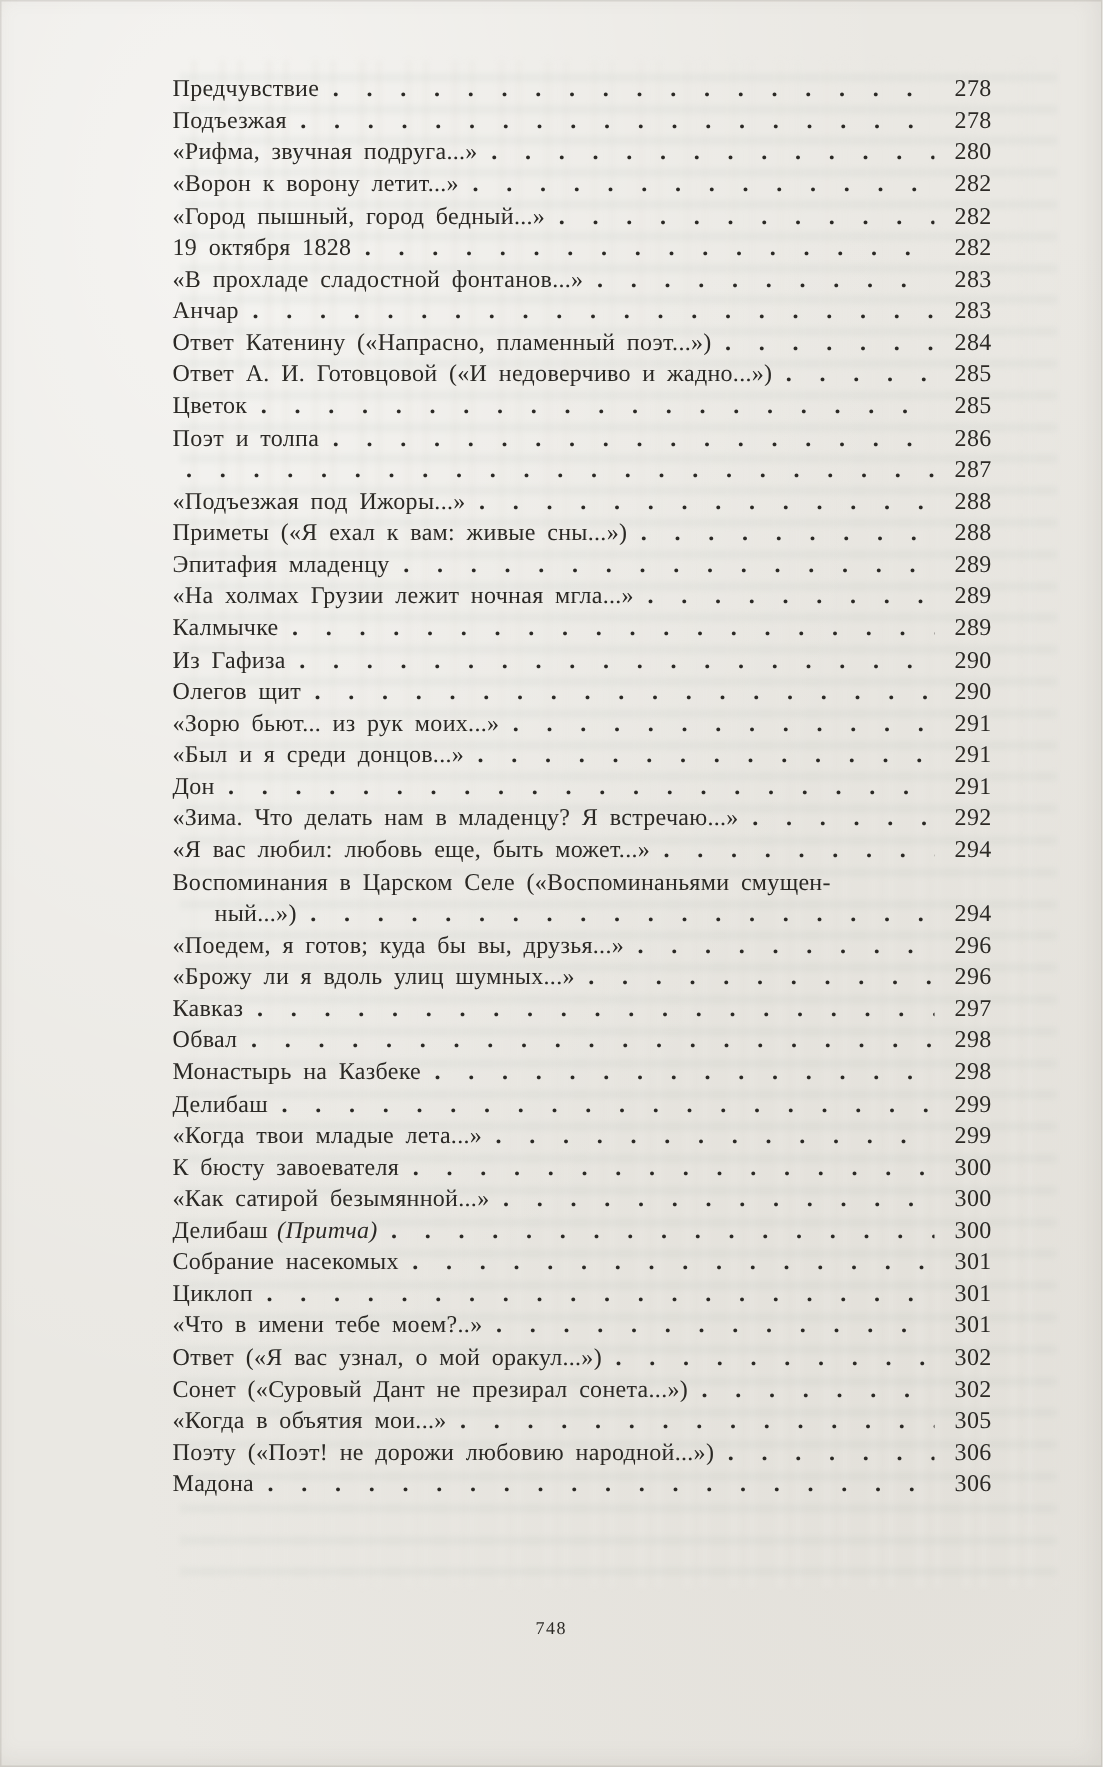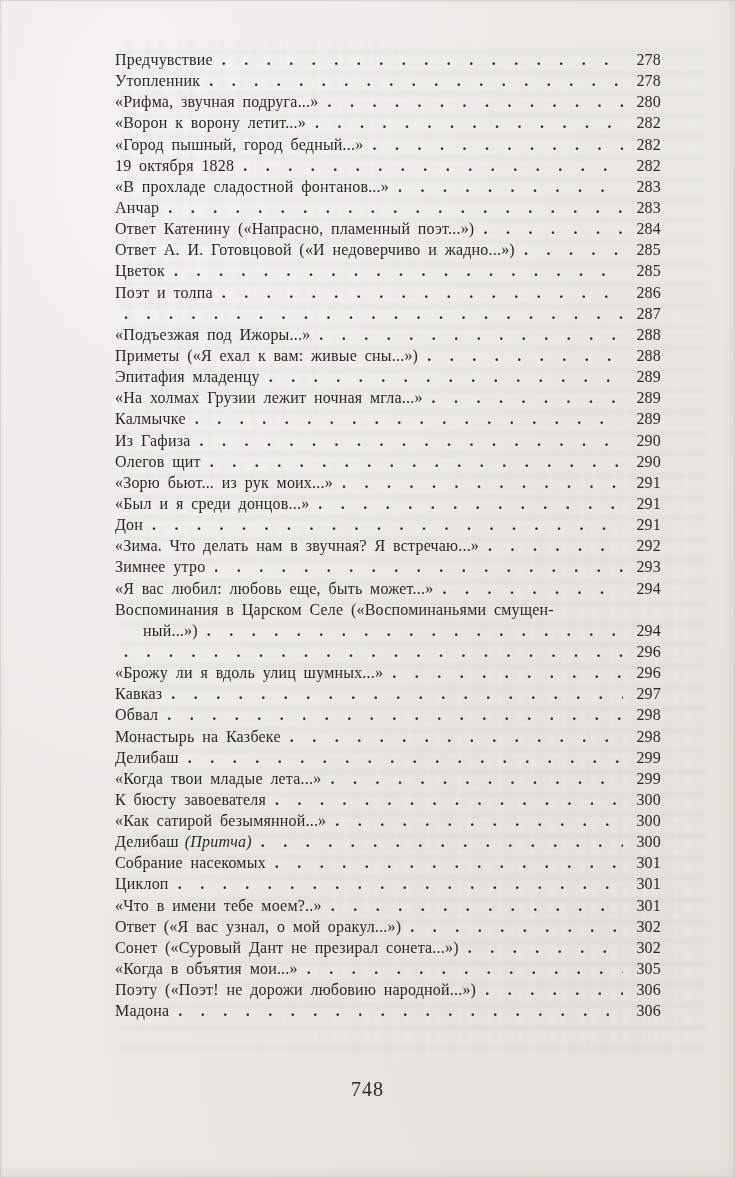--- a/index.html
+++ b/index.html
@@ -68,40 +68,40 @@
     flex:0 0 34px;
     text-align:right;
   }
   .row.noleader .leader,
   .row.noleader .num{visibility:hidden;}
   .row.indent{padding-left:28px;}
   .folio{
     position:absolute;
     left:0;top:1078px;width:735px;
     text-align:center;
-    font-size:20px;
+    font-size:12px;
     letter-spacing:1px;
     font-family:Liberation Serif, serif;
   }
 </style>
 </head>
 <body>
 
 <div class="page">
   <div class="ghost"></div>
 
   <main class="toc">
       <div class="row">
     <span class="t">Предчувствие</span>
 
     <span class="leader"></span>
     <span class="num">278</span>
   </div>
       <div class="row">
-    <span class="t">Утопленник</span>
+    <span class="t">Подъезжая</span>
 
     <span class="leader"></span>
     <span class="num">278</span>
   </div>
       <div class="row">
     <span class="t">«Рифма, звучная подруга...»</span>
 
     <span class="leader"></span>
     <span class="num">280</span>
   </div>
@@ -218,50 +218,45 @@
     <span class="leader"></span>
     <span class="num">291</span>
   </div>
       <div class="row">
     <span class="t">Дон</span>
 
     <span class="leader"></span>
     <span class="num">291</span>
   </div>
       <div class="row">
-    <span class="t">«Зима. Что делать нам в звучная? Я встречаю...»</span>
+    <span class="t">«Зима. Что делать нам в младенцу? Я встречаю...»</span>
 
     <span class="leader"></span>
     <span class="num">292</span>
-  </div>
-      <div class="row">
-    <span class="t">Зимнее утро</span>
-
-    <span class="leader"></span>
-    <span class="num">293</span>
   </div>
       <div class="row">
     <span class="t">«Я вас любил: любовь еще, быть может...»</span>
 
     <span class="leader"></span>
     <span class="num">294</span>
   </div>
       <div class="row noleader">
     <span class="t">Воспоминания в Царском Селе («Воспоминаньями смущен-</span>
 
     <span class="leader"></span>
     <span class="num"></span>
   </div>
       <div class="row indent">
     <span class="t">ный...»)</span>
 
     <span class="leader"></span>
     <span class="num">294</span>
   </div>
       <div class="row">
+    <span class="t">«Поедем, я готов; куда бы вы, друзья...»</span>
 
     <span class="leader"></span>
     <span class="num">296</span>
   </div>
       <div class="row">
     <span class="t">«Брожу ли я вдоль улиц шумных...»</span>
 
     <span class="leader"></span>
     <span class="num">296</span>
   </div>

